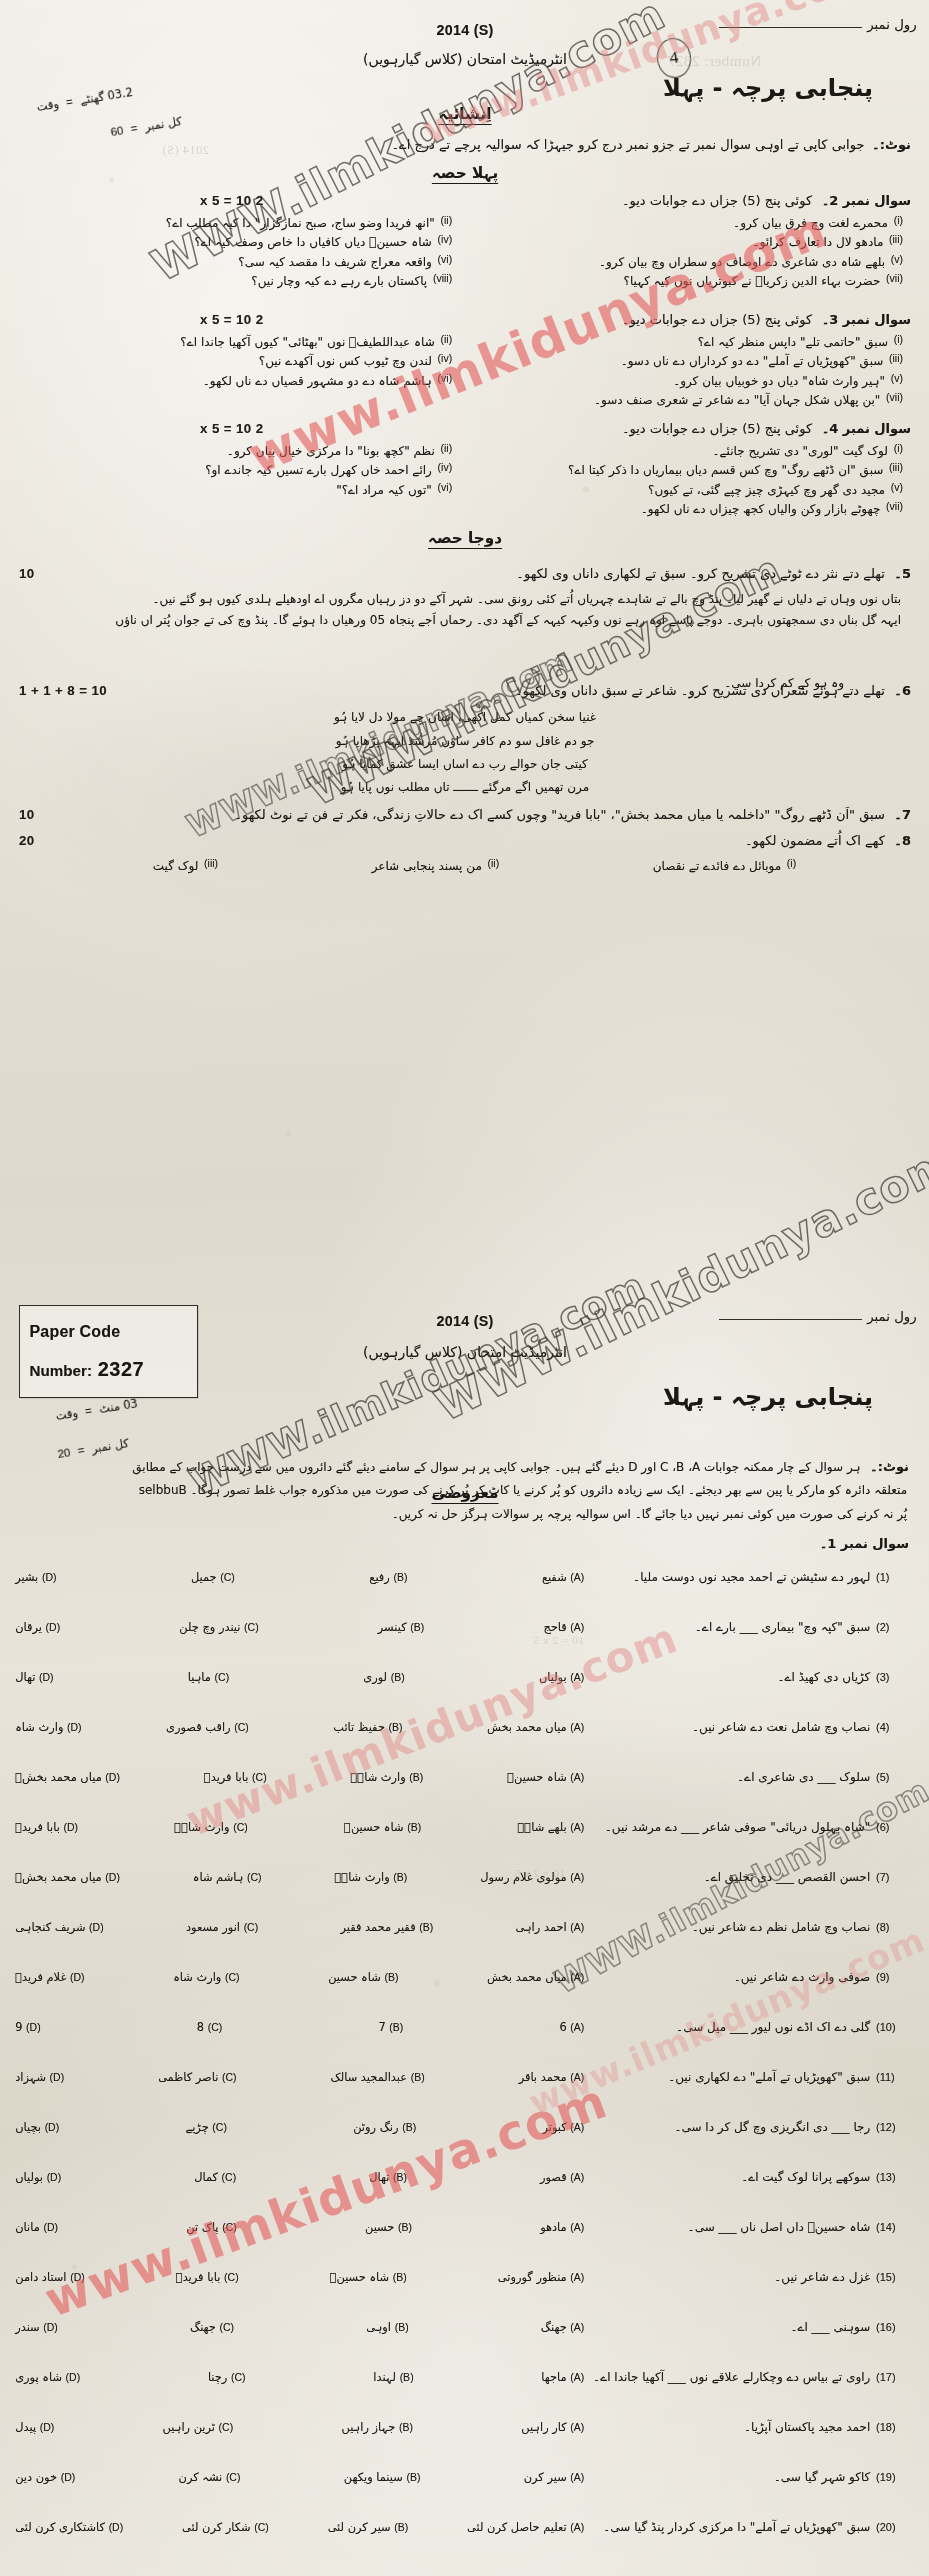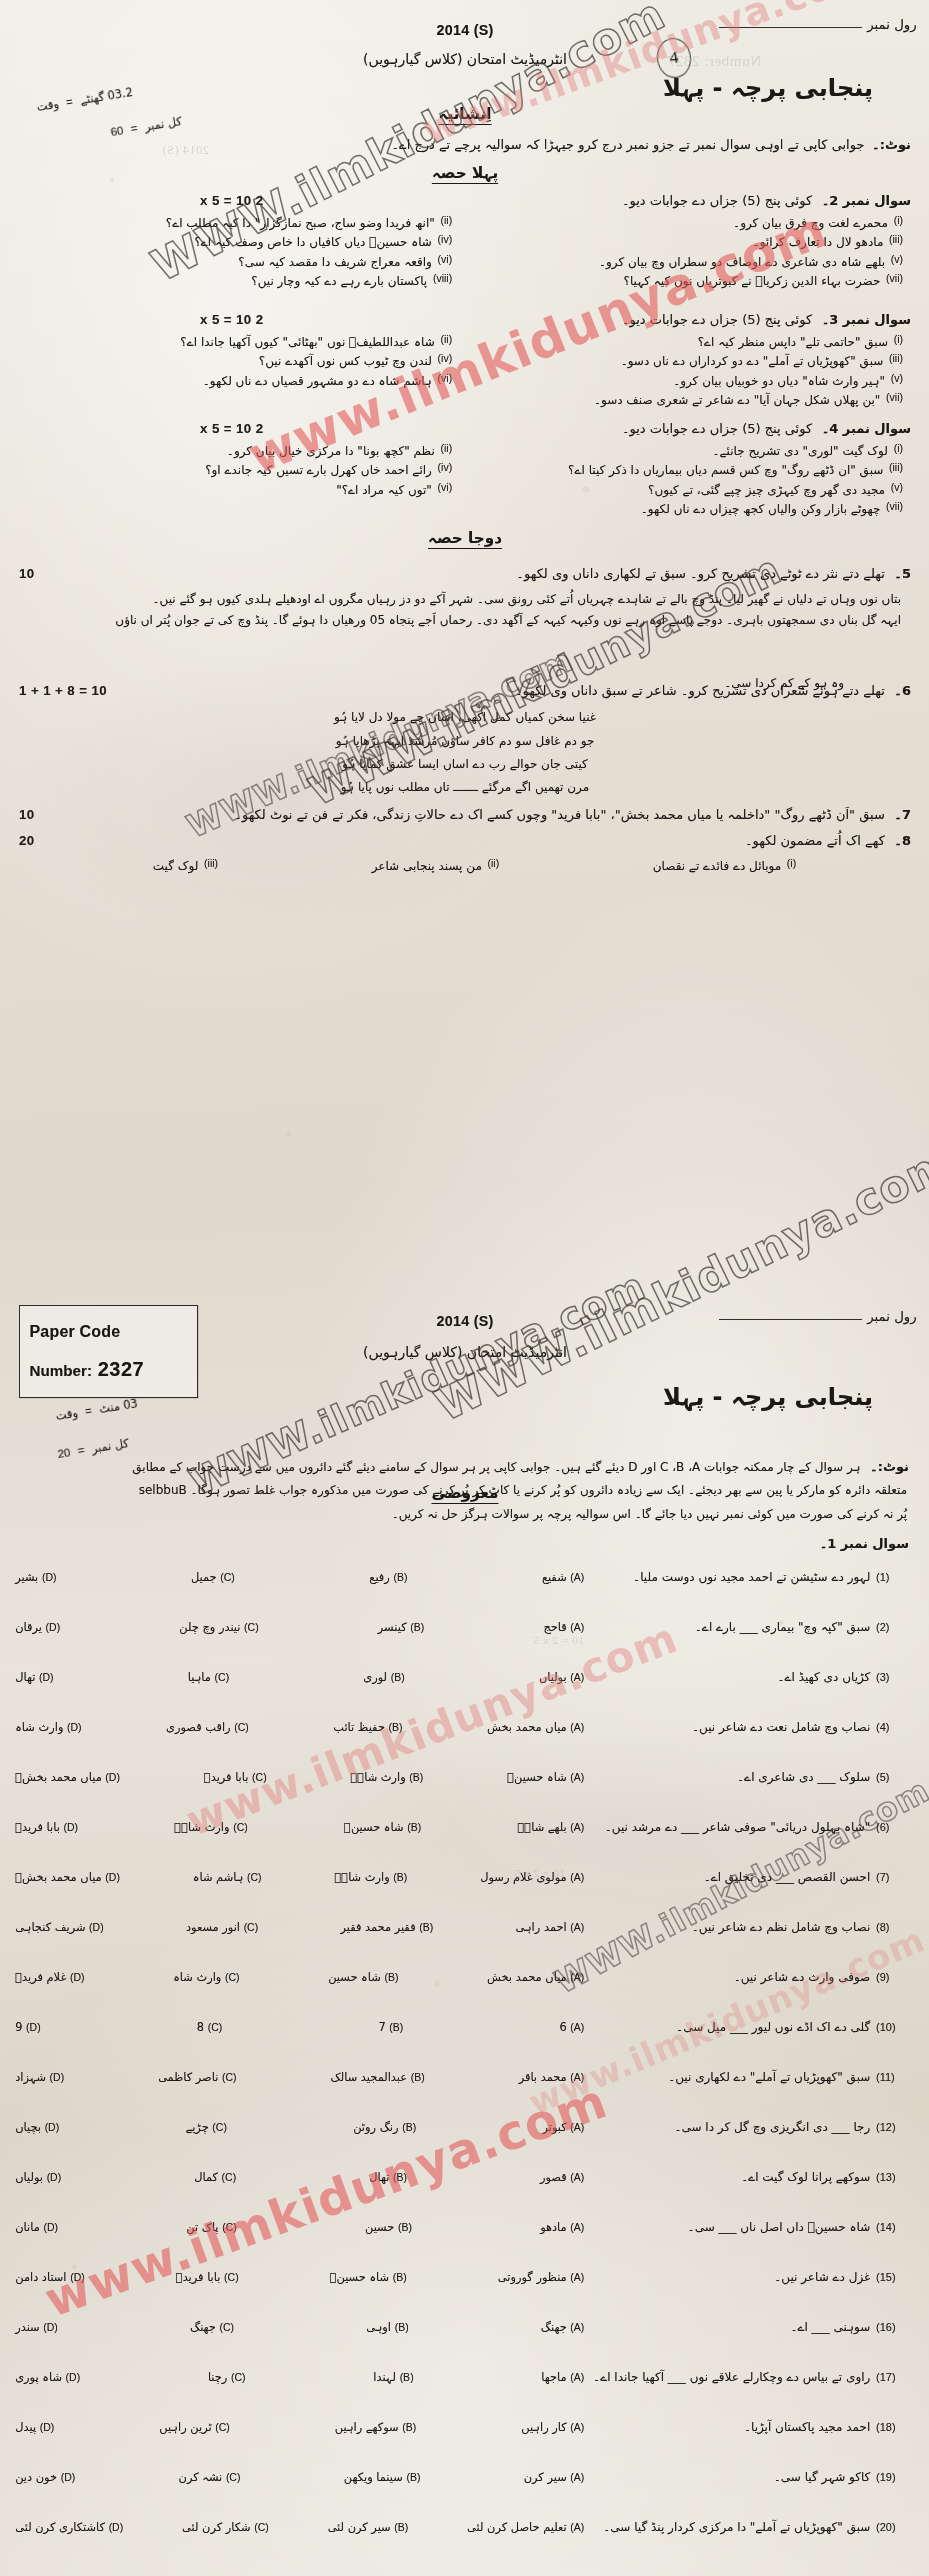--- a/index.html
+++ b/index.html
@@ -629,21 +629,21 @@
         <span class="opt ur"><span class="lab">(C)</span> <span>رچنا</span></span>
         <span class="opt ur"><span class="lab">(D)</span> <span>شاہ پوری</span></span>
       </span>
     </div>
 
     <div class="mcq-row" style="height:50px;">
       <span class="mcq-idx">(18)</span>
       <span class="ur mcq-stem">احمد مجید پاکستان آپڑیا۔</span>
       <span class="mcq-opts">
         <span class="opt ur"><span class="lab">(A)</span> <span>کار راہیں</span></span>
-        <span class="opt ur"><span class="lab">(B)</span> <span>سوکھے راہیں</span></span>
+        <span class="opt ur"><span class="lab">(B)</span> <span>جہاز راہیں</span></span>
         <span class="opt ur"><span class="lab">(C)</span> <span>ٹرین راہیں</span></span>
         <span class="opt ur"><span class="lab">(D)</span> <span>پیدل</span></span>
       </span>
     </div>
 
     <div class="mcq-row" style="height:50px;">
       <span class="mcq-idx">(19)</span>
       <span class="ur mcq-stem">کاکو شہر گیا سی۔</span>
       <span class="mcq-opts">
         <span class="opt ur"><span class="lab">(A)</span> <span>سیر کرن</span></span>

